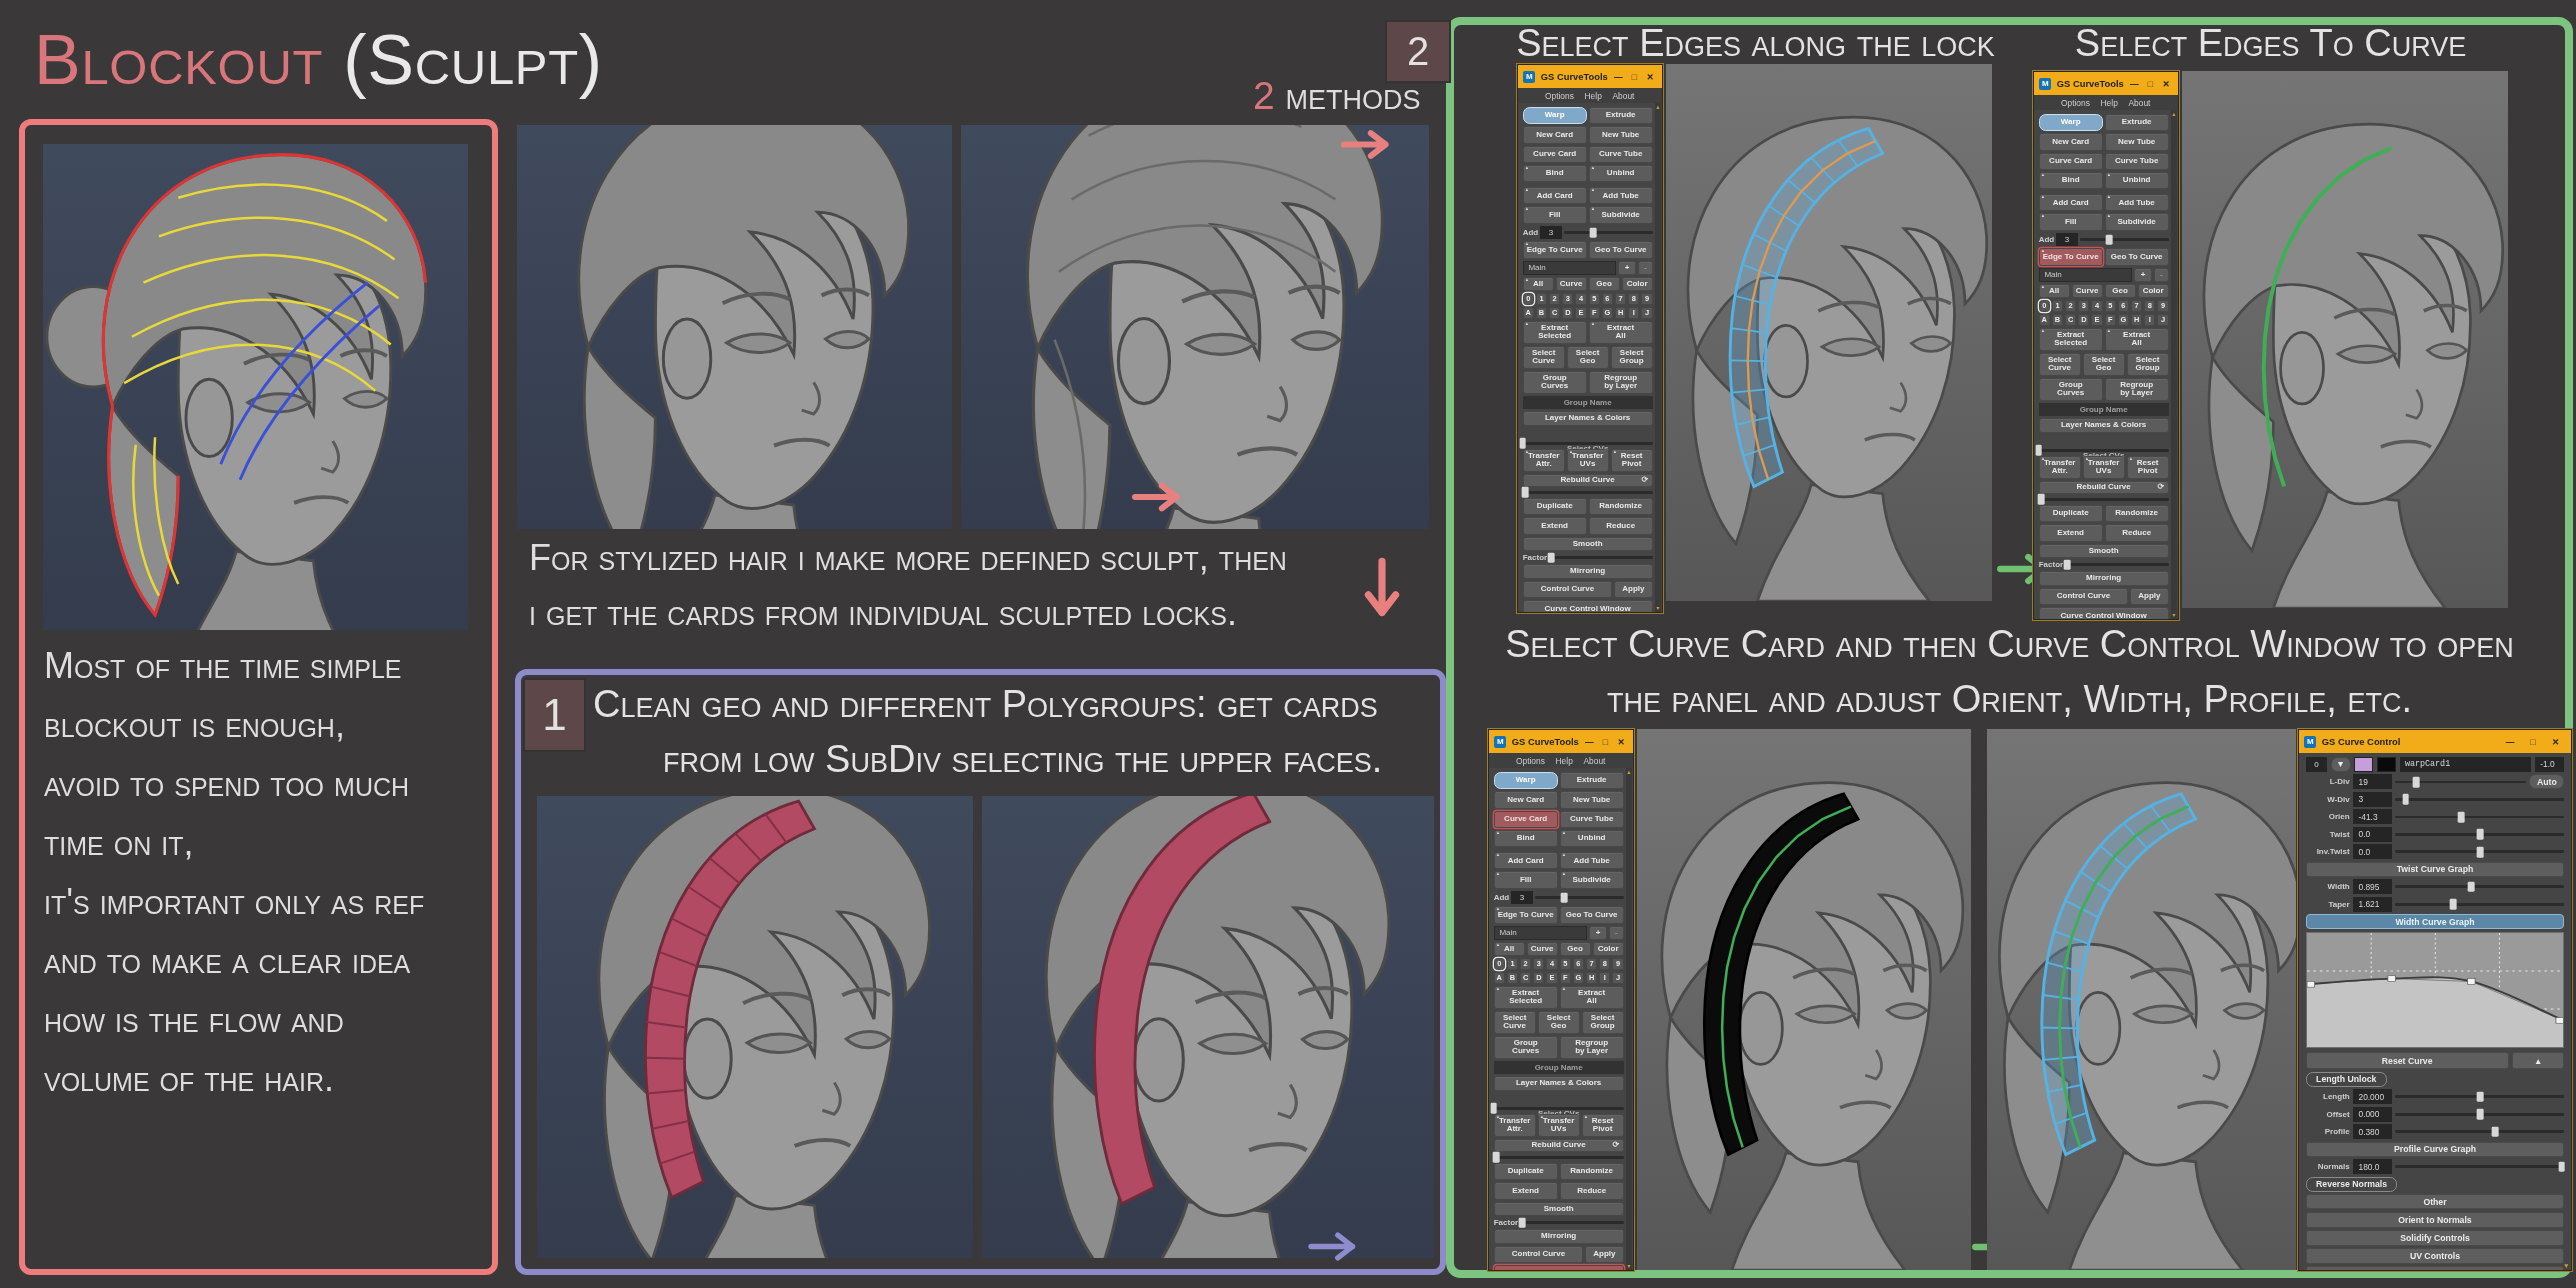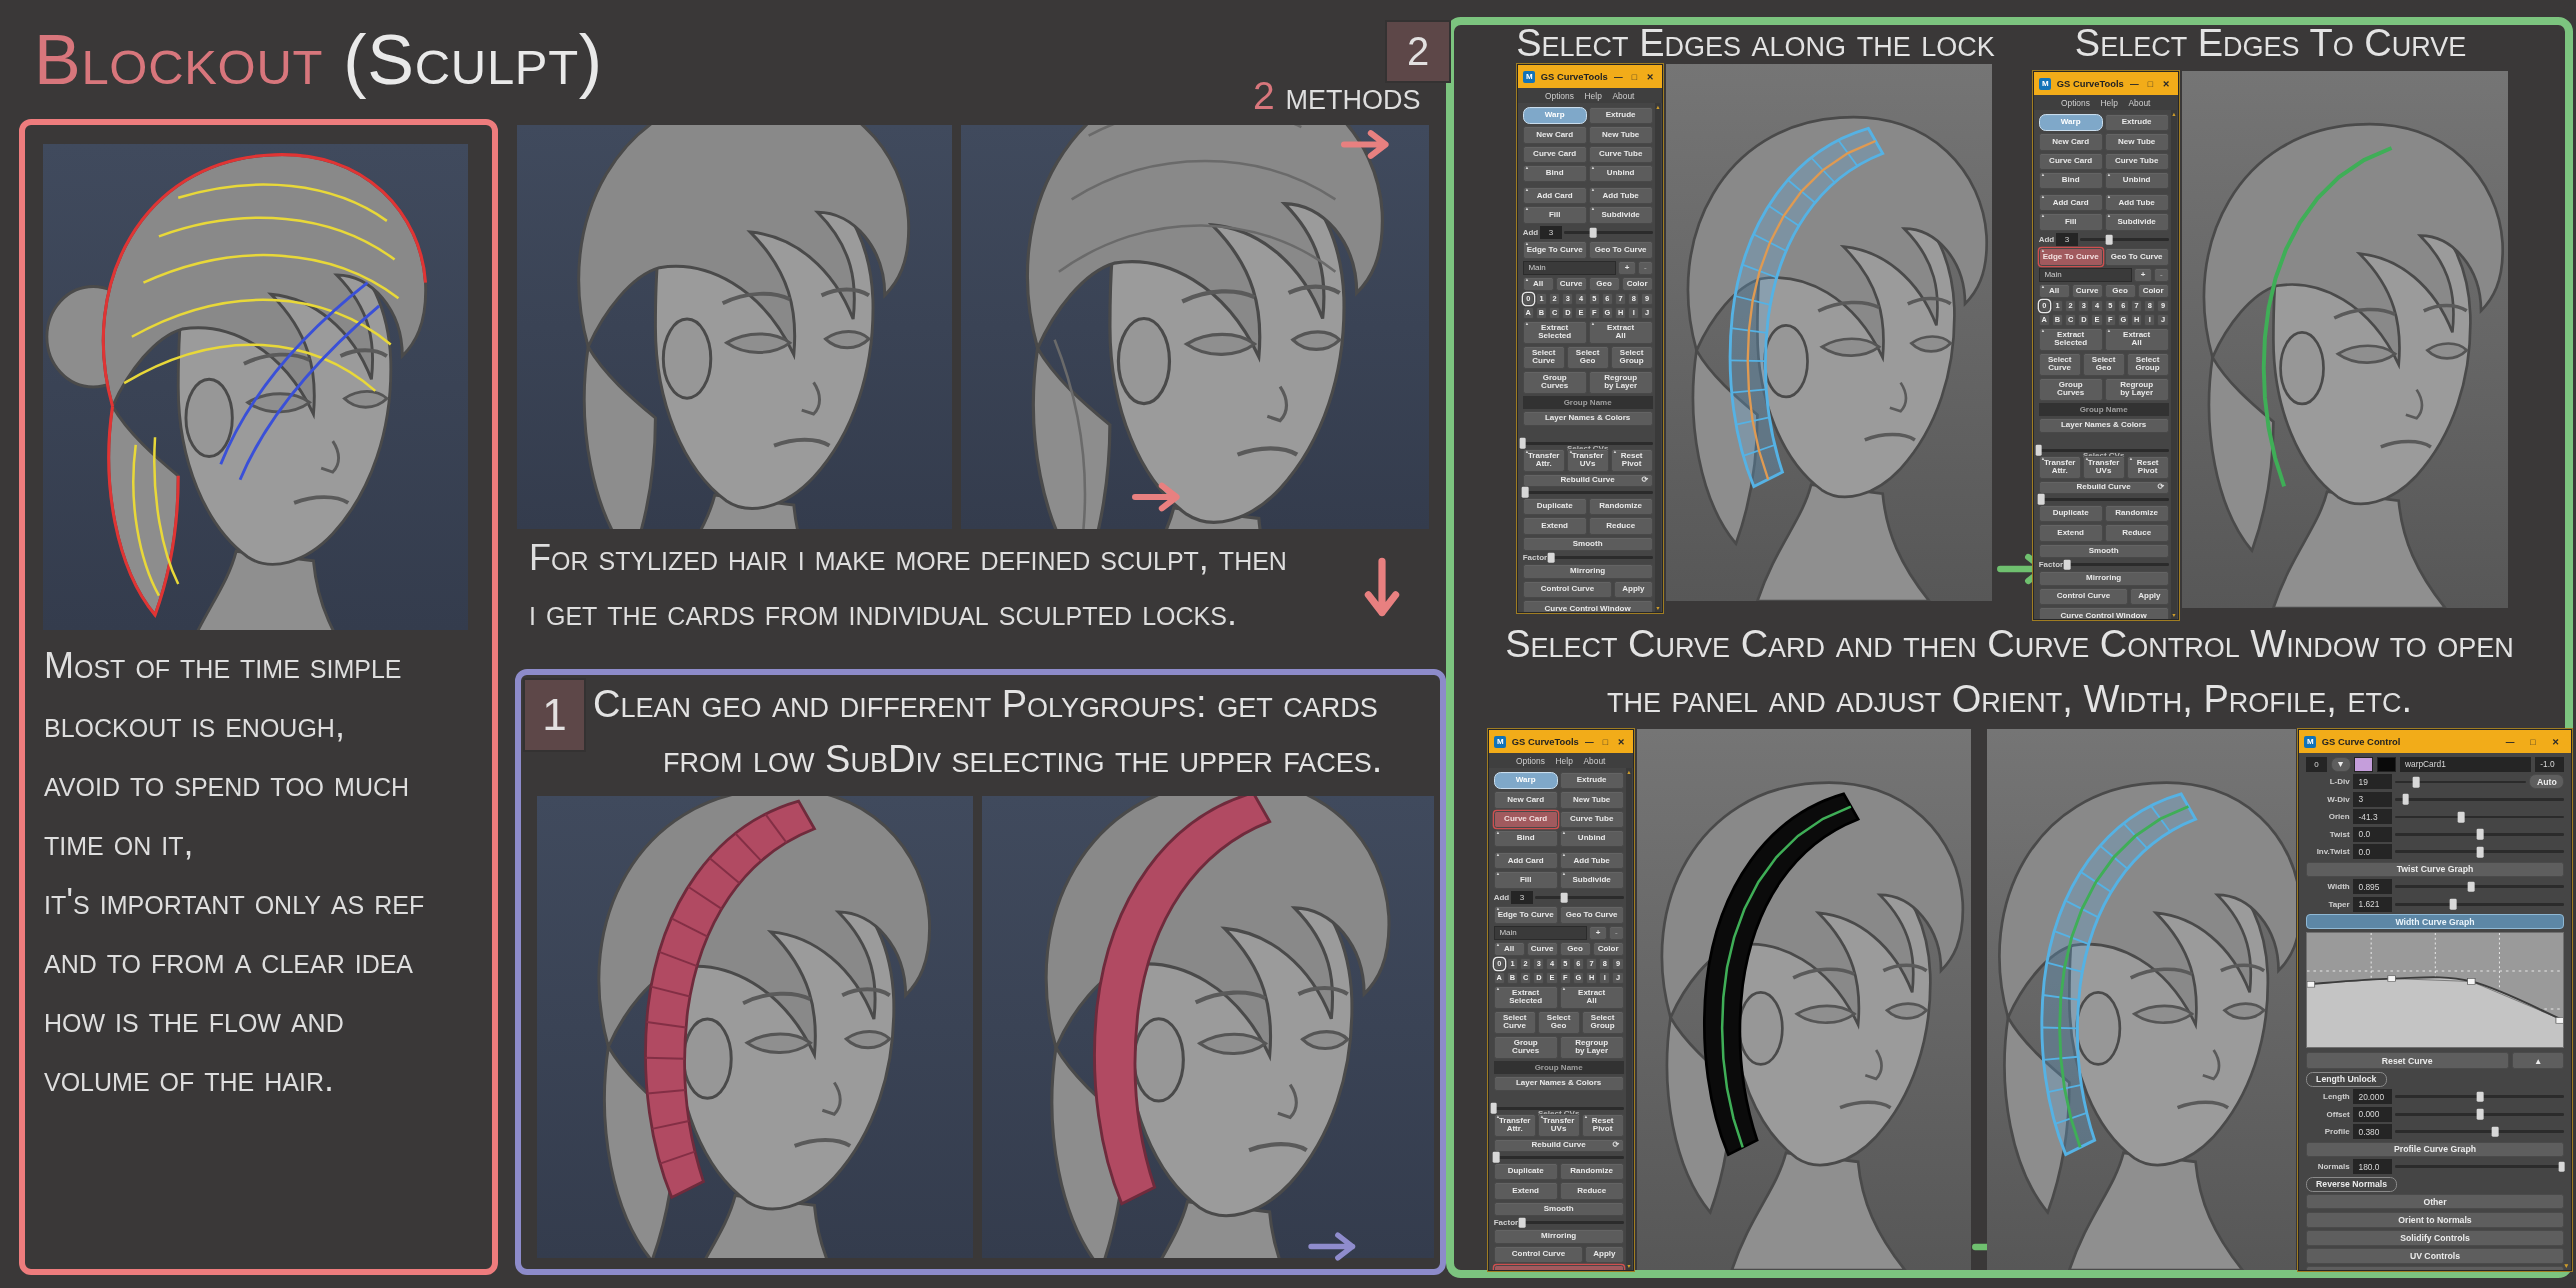--- a/index.html
+++ b/index.html
@@ -153,21 +153,21 @@
       </g>
     </svg>
   </div>
   <div class="abs" style="left:44px;top:636px">
     <div class="bigtext sc" style="line-height:59px">
       <div>Most of the time simple</div>
       <div>blockout is enough,</div>
       <div>avoid to spend too much</div>
       <div>time on it,</div>
       <div>it's important only as ref</div>
-      <div>and to from a clear idea</div>
+      <div>and to make a clear idea</div>
       <div>how is the flow and</div>
       <div>volume of the hair.</div>
     </div>
   </div>
 
   <div class="abs vp slate" style="left:517px;top:125px;width:435px;height:404px">
     <svg viewBox="0 0 220 300" preserveAspectRatio="xMidYMid slice">
         <use href="#head-base"></use>
       </svg>
   </div>
@@ -828,21 +828,21 @@
         <div class="wbtn">—</div>
         <div class="wbtn">□</div>
         <div class="wbtn">✕</div>
       </div>
       <div class="mbody" style="padding: 4px 6.7px;">
         <div class="cc-row">
           <div class="ct-val" style="height: 14.8px;">0</div>
           <div class="cc-btn auto" style="width: 20px;">▼</div>
           <div class="cc-swatch" style="background: rgb(197, 158, 219);"></div>
           <div class="cc-swatch" style="background: rgb(10, 10, 10);"></div>
-          <div class="cc-val" style="flex: 1 1 0%; width: auto;">warpCard1</div>
+          <div class="cc-val" style="flex: 1 1 0%; width: auto; font-family: Liberation Mono, monospace;">warpCard1</div>
           <div class="cc-val" style="width: 29.5px;">-1.0</div>
         </div>
         <div class="cc-row">
           <div class="ct-lab" style="width: 44px; text-align: right;">L-Div</div>
           <div class="cc-val">19</div>
           <div class="track">
             <div class="knob" style="left: 16%;"></div>
           </div>
           <div class="cc-btn auto">Auto</div>
         </div>

